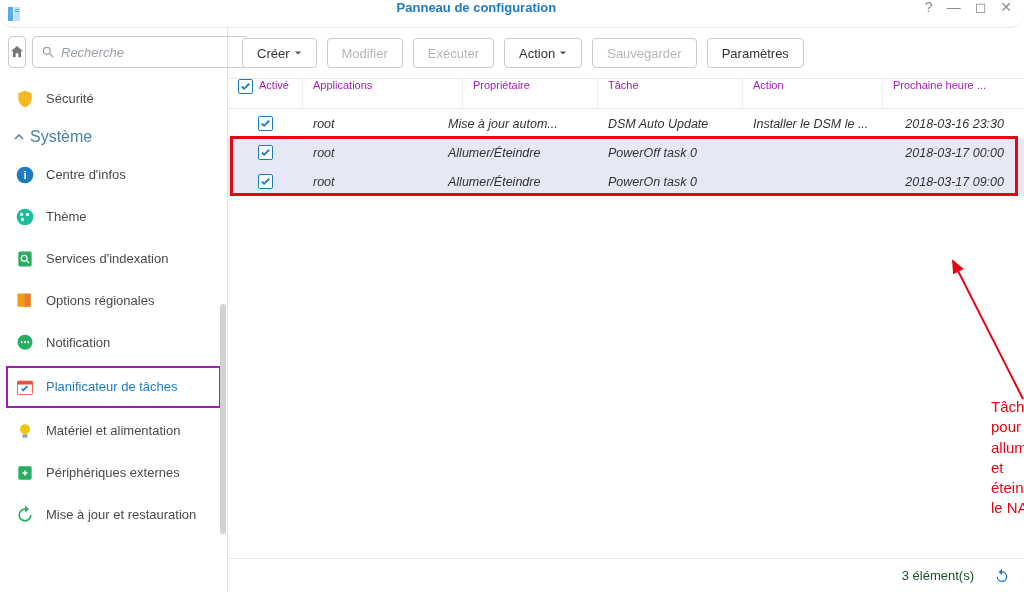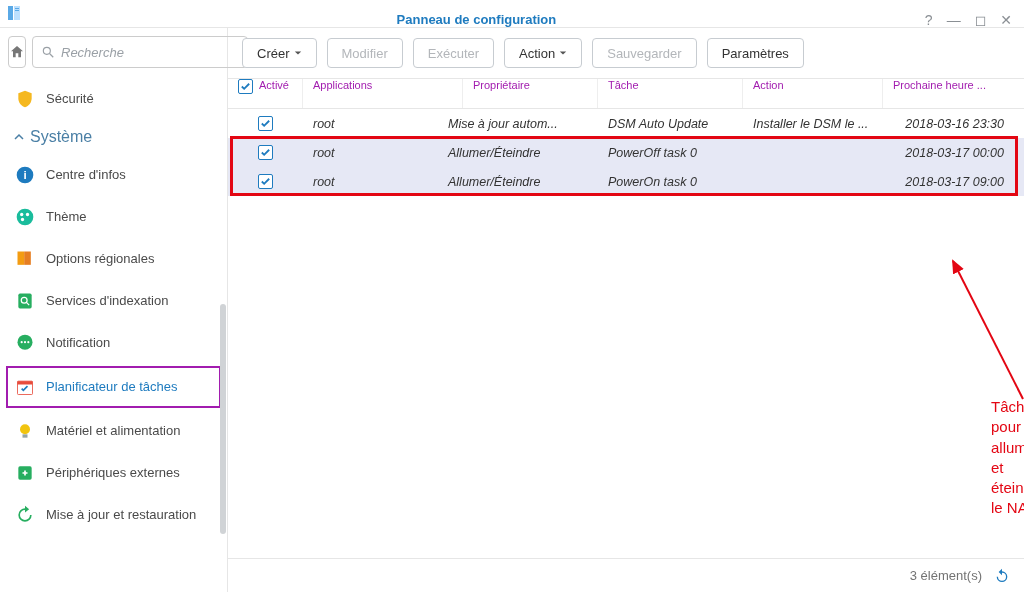--- a/index.html
+++ b/index.html
@@ -1,19 +1,19 @@
 <!DOCTYPE html>
 <html><head>
 <meta charset="utf-8">
 <style>
 * { box-sizing: border-box; margin: 0; padding: 0; font-family: -apple-system, BlinkMacSystemFont, "Segoe UI", Arial, sans-serif; }
 body { width: 1024px; height: 592px; background: #fff; overflow: hidden; position: relative; }
 
 
-.titlebar { height: 28px; display: flex; align-items: flex-end; border-bottom: 1px solid #e6e6e6; }
+.titlebar { height: 28px; display: flex; align-items: flex-start; border-bottom: 1px solid #e6e6e6; border-radius: 14px; }
 .titlebar .app-icon { width: 28px; height: 28px; display: flex; align-items: center; justify-content: center; }
 .titlebar .app-icon svg { width: 16px; height: 16px; }
 .titlebar .title { flex: 1; text-align: center; color: #1e7bbf; font-size: 13px; font-weight: 600; }
 .titlebar .win-controls { display: flex; gap: 14px; padding-right: 12px; align-items: center; color: #8a8f94; }
 .titlebar .win-controls span { cursor: pointer; font-size: 14px; line-height: 1; }
 
 
 .main { display: flex; height: 564px; }
 .sidebar { width: 228px; border-right: 1px solid #e6e6e6; display: flex; flex-direction: column; }
 
@@ -66,21 +66,21 @@
 
 
 .highlight-box { position: absolute; border: 3px solid #e30613; top: 27px; left: 2px; right: 6px; height: 60px; pointer-events: none; z-index: 2; }
 
 
 .annotation { position: absolute; color: #e30613; font-size: 15px; line-height: 1.35; }
 .annotation-text { position: absolute; left: 763px; top: 318px; }
 .arrow-svg { position: absolute; left: 710px; top: 170px; pointer-events: none; }
 
 
-.footer { height: 34px; border-top: 1px solid #e6e6e6; display: flex; align-items: center; justify-content: flex-end; padding: 0 14px; gap: 12px; color: #737373; font-size: 13px; }
+.footer { height: 34px; border-top: 1px solid #e6e6e6; display: flex; align-items: center; justify-content: flex-end; padding: 0 14px; gap: 20px; color: #14532d; font-size: 13px; }
 .refresh-icon { cursor: pointer; display: inline-flex; }
 </style>
 </head>
 <body>
 
 <div class="titlebar">
   <div class="app-icon">
     <svg viewBox="0 0 16 16">
         <rect x="2" y="1" width="5" height="14" fill="#5aa9e6"></rect>
         <rect x="8" y="1" width="6" height="14" fill="#bde0fe"></rect>
@@ -148,35 +148,35 @@
               <circle cx="8" cy="9" r="2" fill="#fff"></circle>
               <circle cx="15" cy="9" r="2" fill="#fff"></circle>
               <circle cx="9" cy="15" r="2" fill="#fff"></circle>
             </svg>
           </span>
         <span class="label">Thème</span>
       </div>
       <div class="side-item">
         <span class="icon-wrap">
             <svg width="20" height="20" viewBox="0 0 24 24">
-              <rect x="3" y="3" width="8" height="16" fill="#f39c12"></rect>
-              <rect x="11" y="3" width="8" height="16" fill="#e67e22"></rect>
-            </svg>
-          </span>
-        <span class="label">Options régionales</span>
-      </div>
-      <div class="side-item">
-        <span class="icon-wrap">
-            <svg width="20" height="20" viewBox="0 0 24 24">
               <rect x="4" y="3" width="16" height="18" rx="2" fill="#27ae60"></rect>
               <circle cx="11" cy="11" r="3.5" fill="none" stroke="#fff" stroke-width="1.5"></circle>
               <line x1="14" y1="14" x2="17" y2="17" stroke="#fff" stroke-width="1.5"></line>
             </svg>
           </span>
         <span class="label">Services d'indexation</span>
+      </div>
+      <div class="side-item">
+        <span class="icon-wrap">
+            <svg width="20" height="20" viewBox="0 0 24 24">
+              <rect x="3" y="3" width="8" height="16" fill="#f39c12"></rect>
+              <rect x="11" y="3" width="8" height="16" fill="#e67e22"></rect>
+            </svg>
+          </span>
+        <span class="label">Options régionales</span>
       </div>
       <div class="side-item">
         <span class="icon-wrap">
             <svg width="20" height="20" viewBox="0 0 24 24">
               <circle cx="12" cy="11" r="9" fill="#27ae60"></circle>
               <circle cx="8" cy="11" r="1.3" fill="#fff"></circle>
               <circle cx="12" cy="11" r="1.3" fill="#fff"></circle>
               <circle cx="16" cy="11" r="1.3" fill="#fff"></circle>
             </svg>
           </span>

